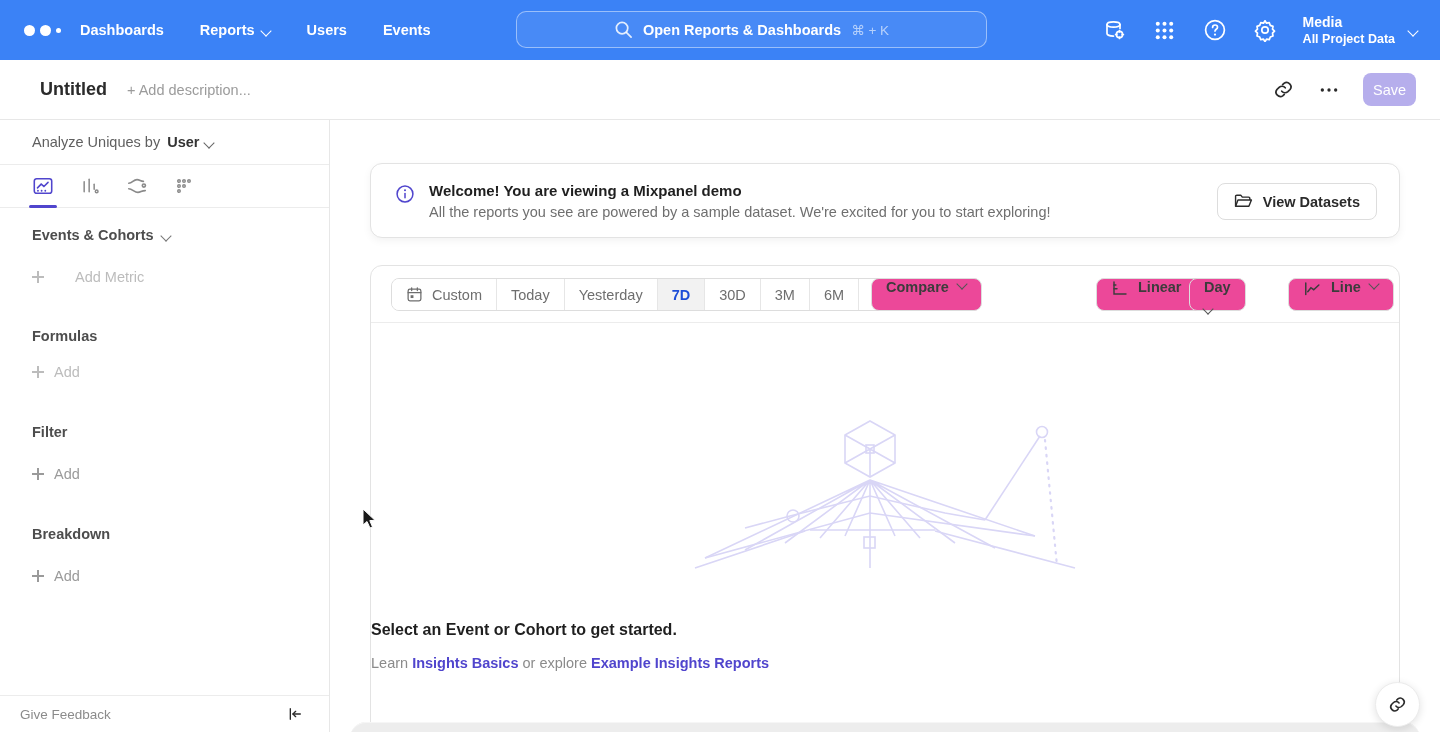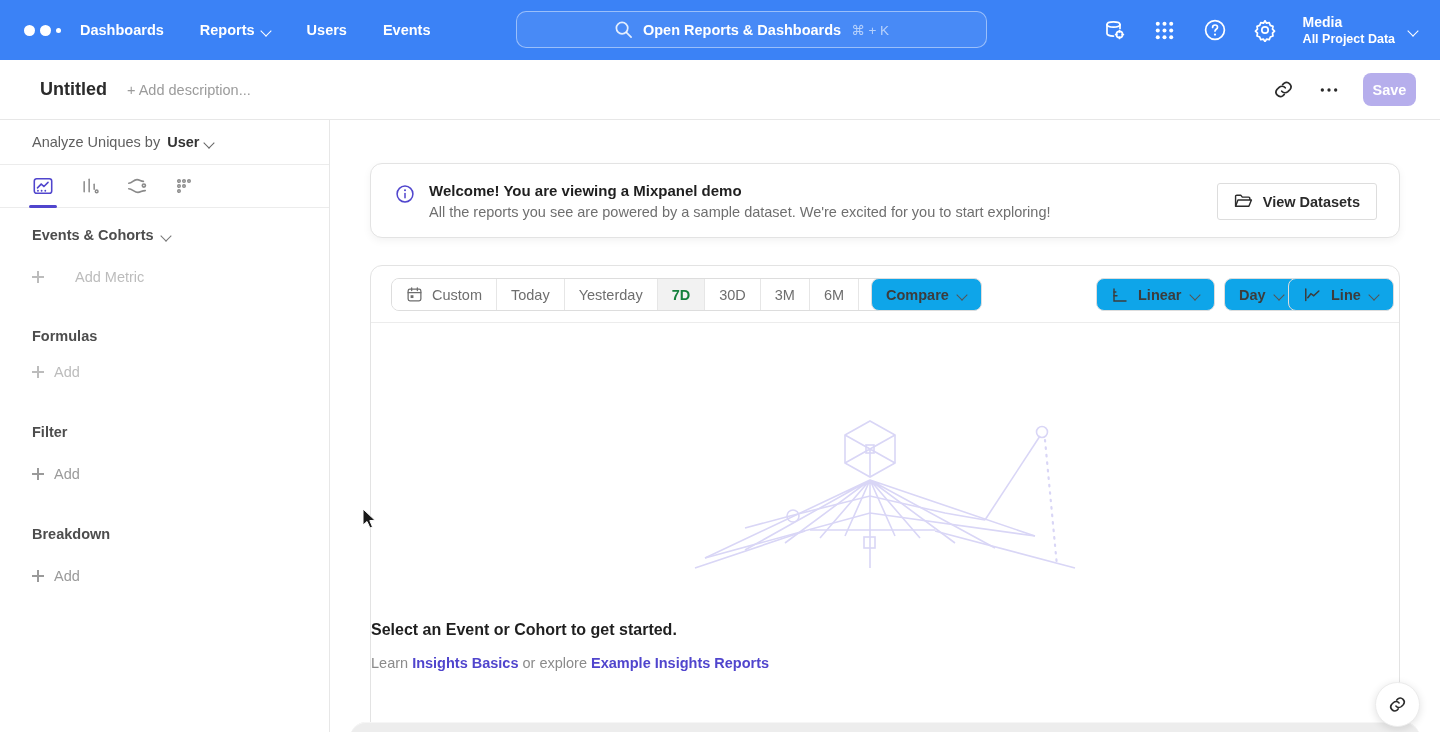--- a/index.html
+++ b/index.html
@@ -30,21 +30,21 @@
   .proj-sub { font-size:12.5px; font-weight:600; line-height:16px; }
 
   
   .header { position:absolute; left:0; top:60px; width:1440px; height:60px; background:#fff;
     border-bottom:1px solid #e7e7e7; display:flex; align-items:center; }
   .doc-title { margin-left:40px; font-size:18px; font-weight:700; color:#2b2b2b; }
   .doc-desc { margin-left:20px; font-size:14.5px; color:#9b9b9b; cursor:text; }
   .header-right { position:absolute; right:24px; display:flex; align-items:center; gap:22px; }
   .hicon { width:24px; height:24px; display:flex; align-items:center; justify-content:center; cursor:pointer; color:#2b2b2b; }
   .save-btn { width:53px; height:33px; border:none; border-radius:8px; background:#b6aeec; color:#fff;
-    font-size:14.5px; font-weight:700; font-family:inherit; cursor:default; }
+    font-size:14.5px; font-weight:400; font-family:inherit; cursor:default; }
 
   
   .sidebar { position:absolute; left:0; top:120px; width:330px; height:612px; background:#fff;
     border-right:1px solid #e7e7e7; }
   .analyze-row { height:45px; display:flex; align-items:center; padding-left:32px; gap:7px;
     border-bottom:1px solid #ececec; font-size:14.5px; color:#5f5f5f; }
   .analyze-val { color:#333; font-weight:600; display:flex; align-items:center; gap:6px; cursor:pointer; }
   .tabs-row { height:43px; display:flex; align-items:center; padding-left:32px; gap:25px;
     border-bottom:1px solid #ececec; }
   .tab { width:22px; height:34px; display:flex; align-items:center; justify-content:center; cursor:pointer; position:relative; }
@@ -65,34 +65,34 @@
 
   
   .main { position:absolute; left:330px; top:120px; width:1110px; height:612px; background:#fff; }
   .banner { position:absolute; left:40px; top:43px; width:1030px; height:75px; background:#fff;
     border:1px solid #e3e3e3; border-radius:12px; box-shadow:0 3px 8px rgba(0,0,0,0.05);
     display:flex; align-items:center; }
   .banner-info { margin:0 14px 0 24px; align-self:flex-start; margin-top:20px; }
   .banner-text .bt { font-size:15px; font-weight:700; color:#1f1f1f; margin-bottom:5px; }
   .banner-text .bb { font-size:14.5px; color:#6f6f6f; }
   .view-datasets { position:absolute; right:22px; top:19px; height:37px; padding:0 16px; background:#fff;
-    border:1px solid #ddd; border-radius:3px; display:flex; align-items:center; gap:10px;
+    border:1px solid #ddd; border-radius:8px; display:flex; align-items:center; gap:10px;
     font-size:14.5px; font-weight:600; color:#2b2b2b; cursor:pointer; font-family:inherit; }
 
   .chart-card { position:absolute; left:40px; top:145px; width:1030px; height:600px; background:#fff;
     border:1px solid #e3e3e3; border-radius:12px 12px 0 0; }
   .toolbar { position:absolute; left:0; top:0; width:100%; height:57px; border-bottom:1px solid #ececec; }
   .seg { position:absolute; left:20px; top:12px; height:33px; display:flex; align-items:stretch;
     border:1px solid #ddd; border-radius:8px; overflow:hidden; background:#fff; }
   .seg-item { display:flex; align-items:center; gap:9px; padding:0 14px; font-size:14.5px; color:#6e6e6e;
     border-right:1px solid #e6e6e6; cursor:pointer; background:#fff; white-space:nowrap; }
   .seg-item:last-child { border-right:none; }
-  .seg-item.selected { background:#f2f2f2; color:#15803d; font-weight:700; }
-  .tb-btn { position:absolute; top:12px; height:33px; padding:0 14px; background:#0ea5e9; border:1px solid #ddd;
-    border-radius:8px; display:flex; align-items:center; gap:9px; font-size:14.5px; color:#3c3c3c;
+  .seg-item.selected { background:#f2f2f2; color:#1d4ed8; font-weight:700; }
+  .tb-btn { position:absolute; top:12px; height:33px; padding:0 14px; background:#ec4899; border:1px solid #ddd;
+    border-radius:8px; display:flex; gap:9px; font-size:14.5px; color:#3c3c3c;
     font-weight:600; cursor:pointer; font-family:inherit; white-space:nowrap; }
 
   .empty { position:absolute; left:0; top:52px; width:100%; }
   .illustration { margin:100px auto 0; width:400px; height:155px; }
   .empty-title { margin-top:48px; font-size:16px; font-weight:700; color:#1f1f1f; }
   .empty-links { margin-top:16px; font-size:14.5px; color:#8b8b8b; }
   .empty-links a { color:#5045cd; font-weight:600; text-decoration:none; cursor:pointer; }
 
   .bottom-panel { position:absolute; left:20px; top:602px; width:1070px; height:30px;
     background:#ededed; border-radius:16px 16px 0 0; box-shadow:inset 0 1px 0 #f6f6f6; }
@@ -267,20 +267,30 @@
       <span class="plus"></span>
       <span>Add</span>
     </div>
 
     <div class="sb-section sb-heading" style="top:406px;">Breakdown</div>
     <div class="sb-section sb-add add-mid" style="top:448px;">
       <span class="plus"></span>
       <span>Add</span>
     </div>
 
+    <div class="sb-footer">
+      <span class="feedback">Give Feedback</span>
+      <span style="cursor:pointer;">
+        <svg width="16" height="16" viewBox="0 0 24 24" fill="none" stroke="#2b2b2b" stroke-width="2" stroke-linecap="round">
+          <path d="M5 4v16"></path>
+            <path d="M20 12H9"></path>
+            <path d="M13 8l-4 4 4 4"></path>
+        </svg>
+      </span>
+    </div>
   </div>
 
   <div class="main">
 
     <div class="banner">
       <span class="banner-info">
         <svg width="20" height="20" viewBox="0 0 24 24" fill="none">
           <circle cx="12" cy="12" r="9.5" stroke="#5045cd" stroke-width="1.8"></circle>
           <circle cx="12" cy="7.6" r="1.2" fill="#5045cd"></circle>
           <rect x="11.1" y="10.4" width="1.8" height="7" rx="0.9" fill="#5045cd"></rect>
@@ -340,21 +350,21 @@
 
         <button class="tb-btn" style="left:725px;">
           <svg width="18" height="18" viewBox="0 0 24 24" fill="none" stroke="#3c3c3c" stroke-width="1.9" stroke-linecap="round">
             <path d="M4 4v16h16"></path>
               <path d="M4 13h4M4 8h2.5"></path>
           </svg>
           <span>Linear</span>
           <span class="chev" style="color:#555"></span>
         </button>
 
-        <button class="tb-btn" style="left:853px;">
+        <button class="tb-btn" style="left:818px;flex-direction:column;">
           <span>Day</span>
           <span class="chev" style="color:#555"></span>
         </button>
 
         <button class="tb-btn" style="left:917px;">
           <svg width="19" height="19" viewBox="0 0 24 24" fill="none" stroke="#3c3c3c" stroke-width="1.9" stroke-linecap="round">
             <path d="M3.5 5v14.5"></path>
               <polyline points="6,16 10,11 13.5,13.5 20,7.5"></polyline>
           </svg>
           <span>Line</span>

